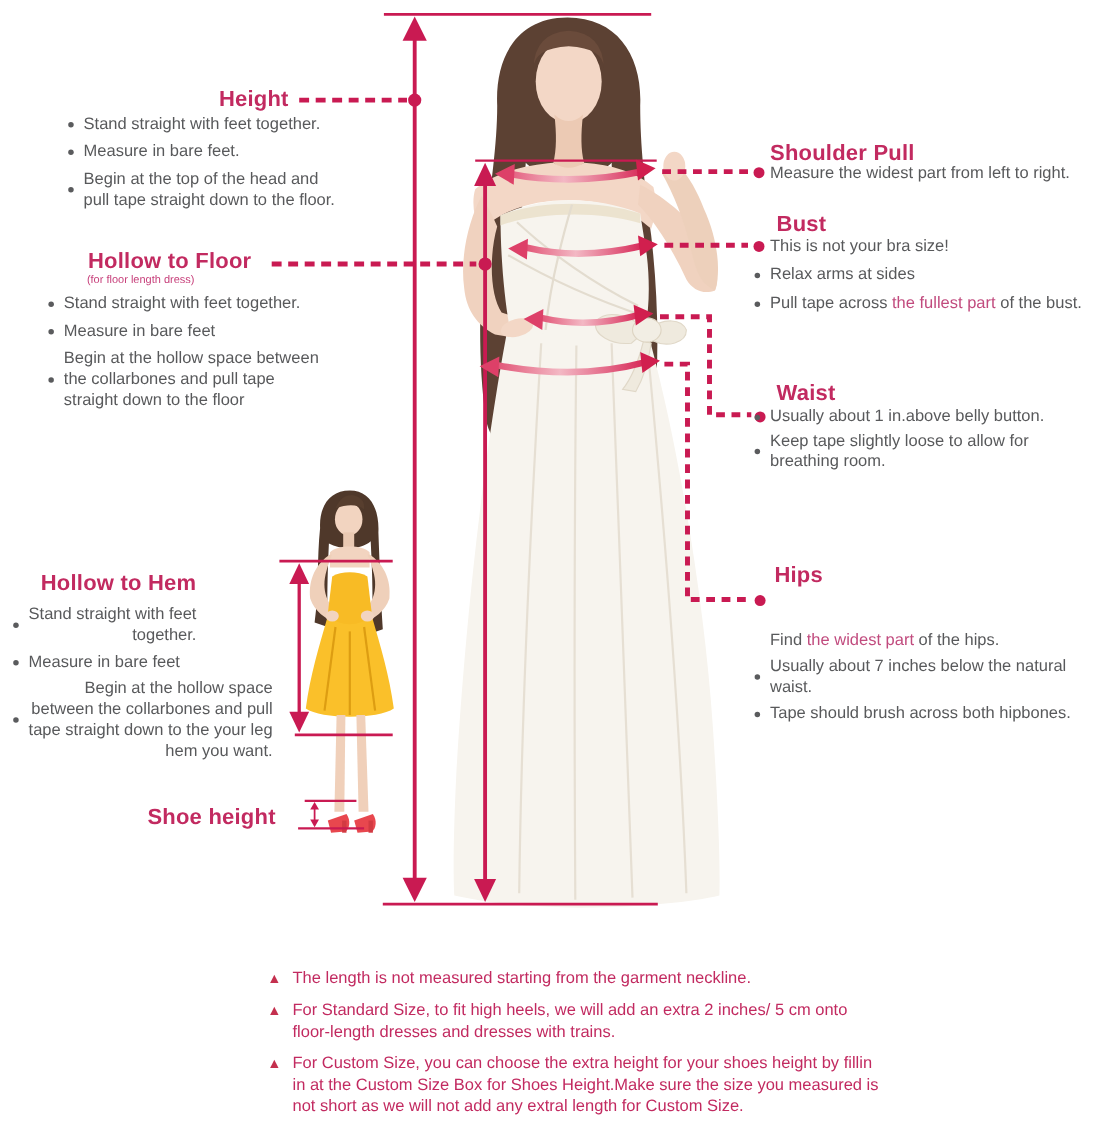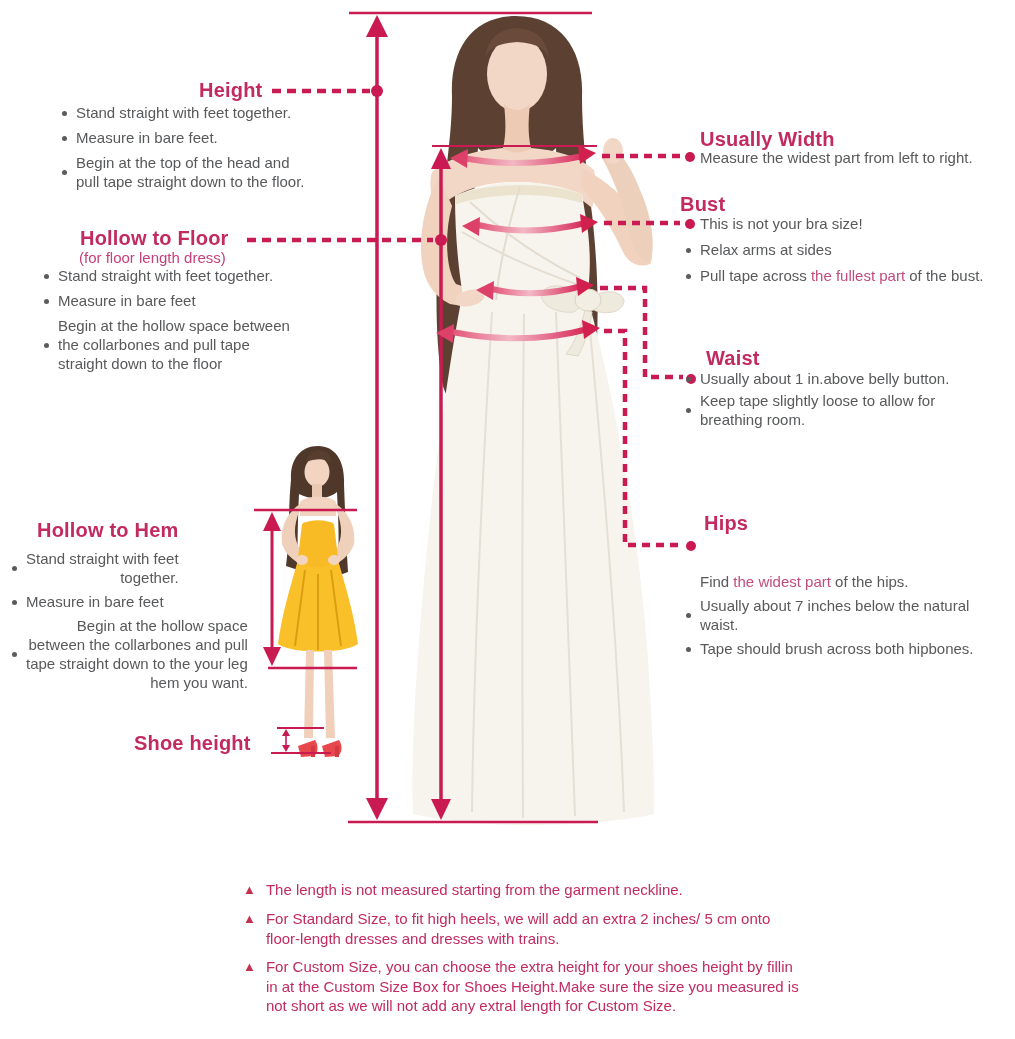--- a/index.html
+++ b/index.html
@@ -4,21 +4,21 @@
 <title>Size Guide</title>
 <style>
   html,body { margin:0; padding:0; background:#ffffff; }
   .canvas {
     position:relative; width:1015px; height:1039px; background:#ffffff;
     font-family:"Liberation Sans", sans-serif; overflow:hidden;
   }
   svg.layer { position:absolute; left:0; top:0; }
   .txt { position:absolute; z-index:2; }
   .h-title { font-size:20px; font-weight:bold; color:#c22a60; white-space:nowrap; letter-spacing:.2px; }
-  .h-sub { font-size:15px; color:#c73f7a; white-space:nowrap; }
+  .h-sub { font-size:10px; color:#c73f7a; white-space:nowrap; }
   .blist { list-style:none; margin:0; padding:0; }
   .blist li {
     display:flex; align-items:center; gap:9px;
     color:#58595b; font-size:15px; line-height:19px;
     white-space:pre-line; margin:0 0 6px 0;
   }
   .blist li::before {
     content:""; flex:0 0 auto; width:5px; height:5px; border-radius:50%;
     background:#5a5b5d; margin-top:1px;
   }
@@ -164,26 +164,26 @@
   <div class="txt h-title" style="left:80px; top:227px;">Hollow to Floor</div>
   <div class="txt h-sub" style="left:79px; top:249px;">(for floor length dress)</div>
   <ul class="txt blist" style="left:44px; top:266px; width:310px;">
     <li>Stand straight with feet together.</li>
     <li>Measure in bare feet</li>
     <li>Begin at the hollow space between
 the collarbones and pull tape
 straight down to the floor</li>
   </ul>
 
-  <div class="txt h-title" style="left:700px; top:128px;">Usually Width</div>
+  <div class="txt h-title" style="left:700px; top:128px;">Shoulder Pull</div>
   <ul class="txt blist" style="left:686px; top:148px; width:325px;">
     <li class="no-dot">Measure the widest part from left to right.</li>
   </ul>
 
-  <div class="txt h-title" style="left:680px; top:193px;text-align:right;">Bust</div>
+  <div class="txt h-title" style="left:706px; top:193px;text-align:right;">Bust</div>
   <ul class="txt blist gap65" style="left:686px; top:214px; width:325px;">
     <li class="no-dot">This is not your bra size!</li>
     <li>Relax arms at sides</li>
     <li class="rich"><span><span>Pull tape across </span><span class="hl">the fullest part</span><span> of the bust.</span></span></li>
   </ul>
 
   <div class="txt h-title" style="left:706px; top:347px;">Waist</div>
   <ul class="txt blist gap3" style="left:686px; top:369px; width:325px;">
     <li>Usually about 1 in.above belly button.</li>
     <li>Keep tape slightly loose to allow for

